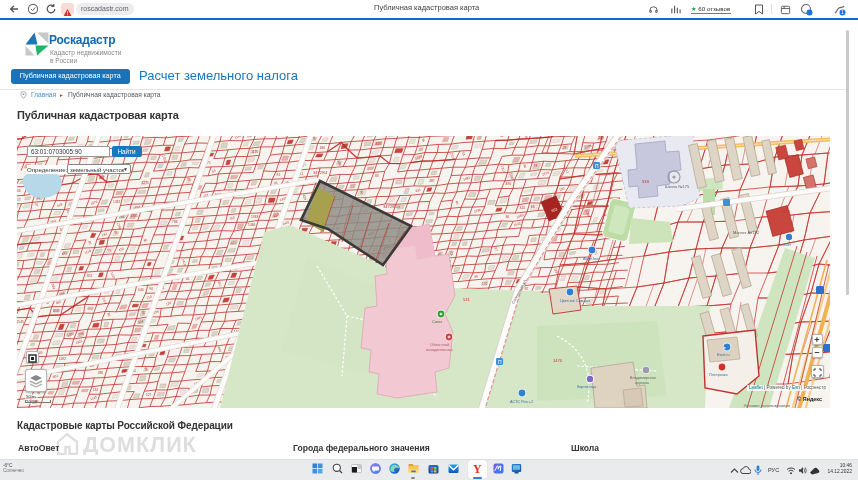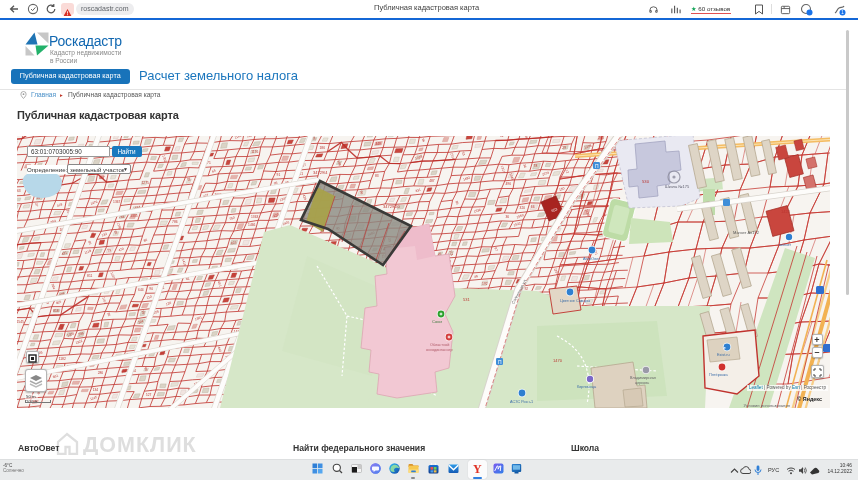--- a/index.html
+++ b/index.html
@@ -92,21 +92,21 @@
       </svg>
     </div>
     <div id="blueline"></div>
     <div id="page">
       <svg class="abs" style="left:25px;top:32px" width="24" height="24" viewBox="0 0 24 24">
         <polygon points="9.5,0.5 0.5,12.5 12.5,12.5" fill="#1f74b4"></polygon>
         <polygon points="12,0.5 23.5,0.5 23.5,11.5" fill="#c7c7c7"></polygon>
         <polygon points="10.5,13.5 23.5,13.5 12,23.5" fill="#23b26b"></polygon>
         <polygon points="0.5,14 0.5,23.5 9.5,23.5" fill="#c7c7c7"></polygon>
       </svg>
-      <div class="abs" style="left:49px;top:32.5px;font-size:14px;font-weight:normal;color:#1268b1;letter-spacing:-0.2px">Роскадастр</div>
+      <div class="abs" style="left:49px;top:32.5px;font-size:12px;font-weight:bold;color:#1268b1;letter-spacing:-0.2px">Роскадастр</div>
       <div class="abs" style="left:50px;top:49px;font-size:6.6px;color:#8a8a8a;line-height:7.5px">Кадастр недвижимости<br>в России</div>
       <div class="navbtn">Публичная кадастровая карта</div>
       <div class="navlink">Расчет земельного налога</div>
       <div id="hr1"></div>
       <svg class="abs" style="left:20px;top:90.5px" width="7" height="8" viewBox="0 0 8 9">
         <path d="M4 0.5a3 3 0 0 1 3 3C7 5.7 4 8.5 4 8.5S1 5.7 1 3.5a3 3 0 0 1 3-3Z" fill="none" stroke="#999" stroke-width="0.9"></path>
         <circle cx="4" cy="3.5" r="1" fill="#999"></circle>
       </svg>
       <div class="crumb" style="left:31px;color:#4a90c8">Главная</div>
       <div class="crumb" style="left:60px;color:#c0392b;font-size:5.5px;top:91.5px">▸</div>
@@ -492,22 +492,23 @@
             <path d="M8 2 14 5 8 8 2 5Z" fill="#888"></path>
             <path d="M2 8 8 11 14 8" fill="none" stroke="#aaa" stroke-width="1.4"></path>
             <path d="M2 11 8 14 14 11" fill="none" stroke="#bbb" stroke-width="1.4"></path>
           </svg></div><div class="abs" style="left:8px;top:258px;font-size:4.4px;color:#333;background:rgba(255,255,255,.5);padding:0 1px">50 m<br>200 ft</div><div class="abs" style="left:8px;top:263.5px;width:26px;height:3px;border:1px solid #777;border-top:none"></div><div class="zbtn" style="left:794.5px;top:198px">+</div><div class="zbtn" style="left:794.5px;top:210.5px;line-height:8px">–</div><div class="zbtn" style="left:793.5px;top:229px;width:13px;height:13px"><svg width="9" height="9" viewBox="0 0 9 9" style="margin-top:1.5px">
             <path d="M1 3V1h2M6 1h2v2M8 6v2H6M3 8H1V6" stroke="#444" stroke-width="1" fill="none"></path>
           </svg></div><div id="attr"><a>Leaflet</a> | Powered by <a>Esri</a> | Росреестр</div><div id="ylogo">© Яндекс</div><div id="yref"><span style="border-bottom:0.5px solid #888">Условия использования</span></div></div>
       <svg class="abs" style="left:56px;top:432px" width="170" height="23" viewBox="0 0 170 23">
         <path d="M11 2 2 10v12h7.5v-7h4v7H21V10Z" fill="none" stroke="#dedede" stroke-width="2.3"></path>
         <text x="27" y="20" font-size="21.5" font-weight="bold" fill="#dedede" letter-spacing="1">ДОМКЛИК</text>
       </svg>
+      <div id="h2c">Кадастровые карты Российской Федерации</div>
       <div class="colh" style="left:18px">АвтоОвет</div>
-      <div class="colh" style="left:293px">Найти федерального значения</div>
+      <div class="colh" style="left:293px">Города федерального значения</div>
       <div class="colh" style="left:571px">Школа</div>
     </div>
     <div id="scroll"></div>
     <div id="task">
       <div id="weather">-6°C<br><span style="color:#777">Солнечно</span></div>
       <svg class="ticon" style="left:312px" width="11" height="11" viewBox="0 0 11 11">
         <rect x="0.5" y="0.5" width="4.6" height="4.6" fill="#2f7fd6"></rect>
         <rect x="5.9" y="0.5" width="4.6" height="4.6" fill="#3f8fe2"></rect>
         <rect x="0.5" y="5.9" width="4.6" height="4.6" fill="#3f8fe2"></rect>
         <rect x="5.9" y="5.9" width="4.6" height="4.6" fill="#55a7f0"></rect>

